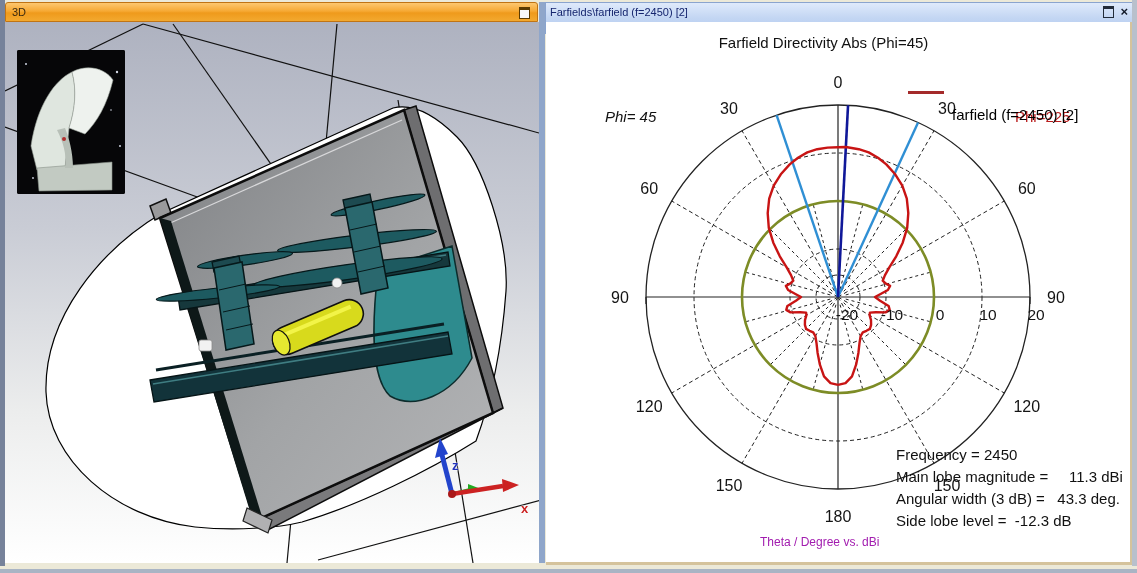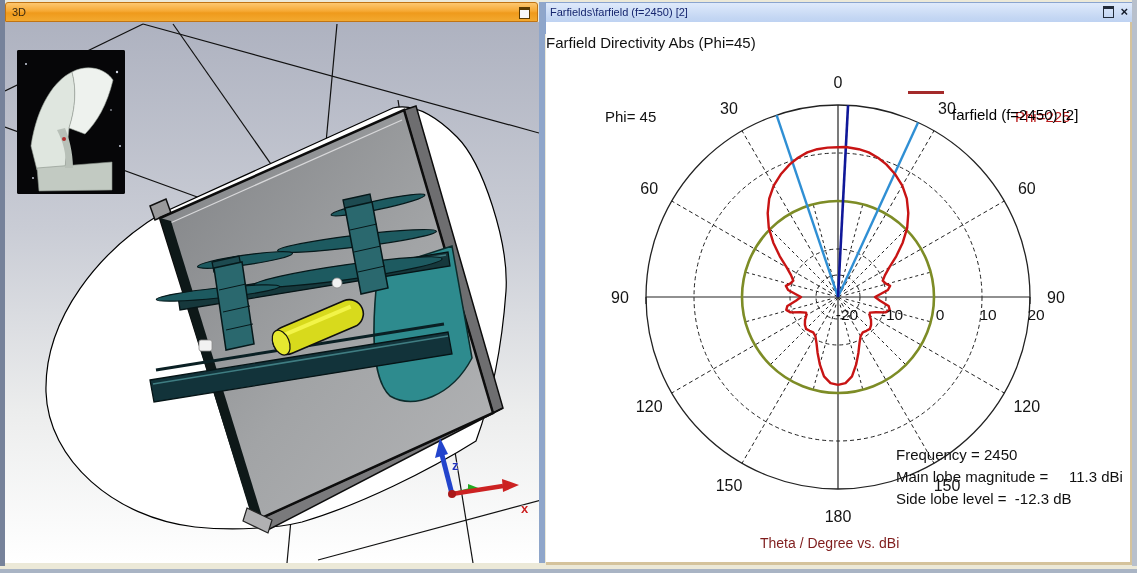--- a/index.html
+++ b/index.html
@@ -26,29 +26,29 @@
   .winff{position:absolute;left:545px;top:0;width:592px;height:570px;}
   .tb-blue{position:absolute;left:0;top:2px;width:588px;height:32px;
            background:linear-gradient(#dfeafb,#c3d6f3 50%,#b3c9ee);
            border:1px solid #8aa4ce;box-sizing:border-box;}
   .tb-blue .ttl{position:absolute;left:4px;top:0;line-height:18px;font-size:11px;color:#15256e;}
   .tb-btns{position:absolute;right:4px;top:3px;display:flex;gap:6px;align-items:center;}
   .btn-max{width:9px;height:8px;border:1px solid #222c3a;border-top:3px solid #222c3a;}
   .btn-close{font-size:13px;font-weight:bold;color:#101828;line-height:12px;}
   .chart{position:absolute;left:1px;top:22px;width:584px;height:540px;background:#ffffff;
          border-right:3px solid #d5c39c;border-bottom:3px solid #d5c39c;}
-  .chart-title{position:absolute;left:0;top:12px;width:555px;text-align:left;
+  .chart-title{position:absolute;left:0;top:12px;width:555px;text-align:center;
                font-size:15px;color:#111;}
-  .phi-left{position:absolute;left:59px;top:86px;font-size:15px;color:#111;white-space:pre;}
+  .phi-left{position:absolute;left:59px;top:86px;font-size:15px;color:#111;white-space:pre;font-style:italic;}
   .phi-right{position:absolute;left:469px;top:86px;font-size:15px;color:#b91c1c;}
   .legend-line{position:absolute;left:362px;top:69px;width:36px;height:3px;background:#a42a2a;}
   .legend-text{position:absolute;left:406px;top:84px;font-size:15px;color:#000000;}
   .stats{position:absolute;left:350px;top:422px;font-size:15px;line-height:22px;
          color:#111;white-space:pre;}
-  .caption{position:absolute;left:214px;top:513px;font-size:14px;color:#7f1d1d;text-align:right;}
+  .caption{position:absolute;left:214px;top:513px;font-size:12px;color:#a21caf;text-align:right;}
   .ff-rightedge{position:absolute;left:587px;top:0;width:5px;height:566px;background:#b8c0cc;}
   .bottom-strip{position:absolute;left:0;top:569px;width:1137px;height:4px;background:#a9b4c4;}
   svg{display:block;}
 </style>
 </head>
 <body>
 
 <div class="screen">
 
   <div class="win3d">
@@ -233,20 +233,20 @@
           <text x="346" y="292" text-anchor="middle" dominant-baseline="central" font-size="15.5" font-family="&quot;Liberation Sans&quot;,sans-serif" fill="#141414">-10</text>
           <text x="394" y="292" text-anchor="middle" dominant-baseline="central" font-size="15.5" font-family="&quot;Liberation Sans&quot;,sans-serif" fill="#141414">0</text>
           <text x="442" y="292" text-anchor="middle" dominant-baseline="central" font-size="15.5" font-family="&quot;Liberation Sans&quot;,sans-serif" fill="#141414">10</text>
           <text x="490" y="292" text-anchor="middle" dominant-baseline="central" font-size="15.5" font-family="&quot;Liberation Sans&quot;,sans-serif" fill="#141414">20</text>
         </svg>
       <div class="chart-title">Farfield Directivity Abs (Phi=45)</div>
       <div class="phi-left">Phi= 45</div>
       <div class="phi-right">Phi=225</div>
       <div class="legend-line"></div>
       <div class="legend-text">farfield (f=2450) [2]</div>
-      <div class="stats" id="stats"><div>Frequency = 2450</div><div>Main lobe magnitude =     11.3 dBi</div><div>Side lobe level =  -12.3 dB</div></div>
+      <div class="stats" id="stats"><div>Frequency = 2450</div><div>Main lobe magnitude =     11.3 dBi</div><div>Angular width (3 dB) =   43.3 deg.</div><div>Side lobe level =  -12.3 dB</div></div>
       <div class="caption">Theta / Degree vs. dBi</div>
     </div>
     <div class="ff-rightedge"></div>
   </div>
 
   <div class="bottom-strip"></div>
 </div>
 
 </body></html>

